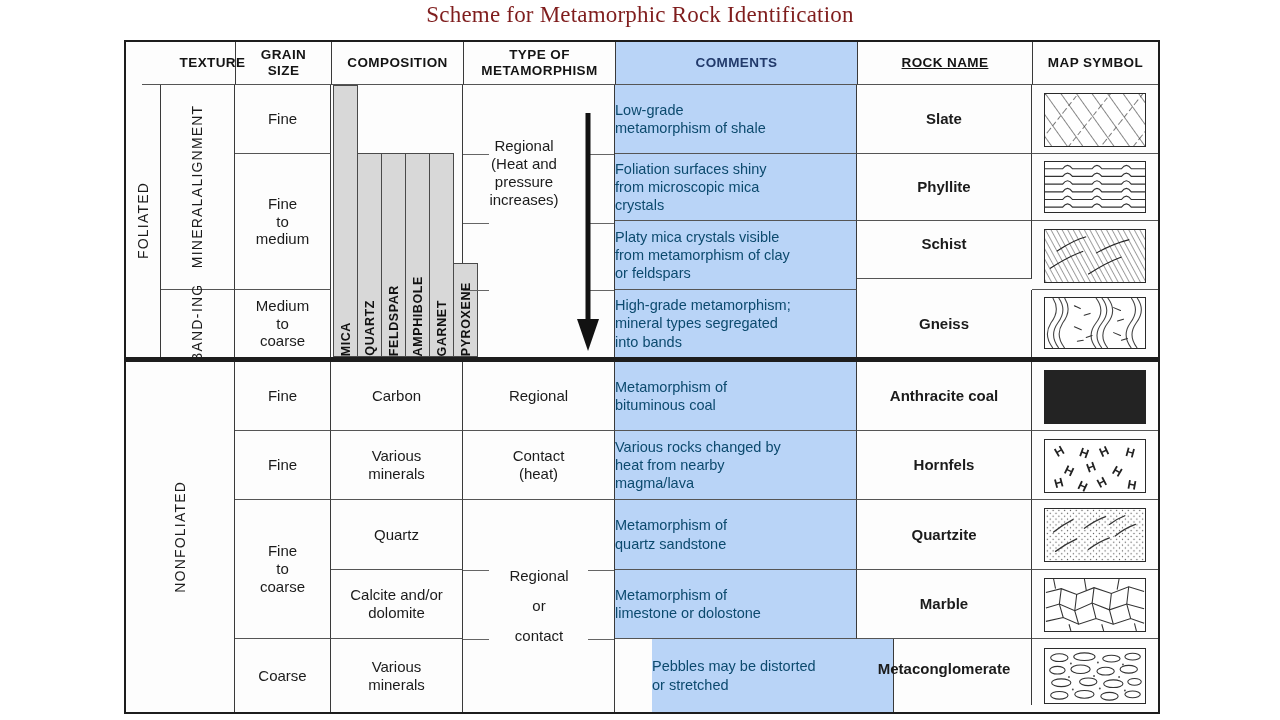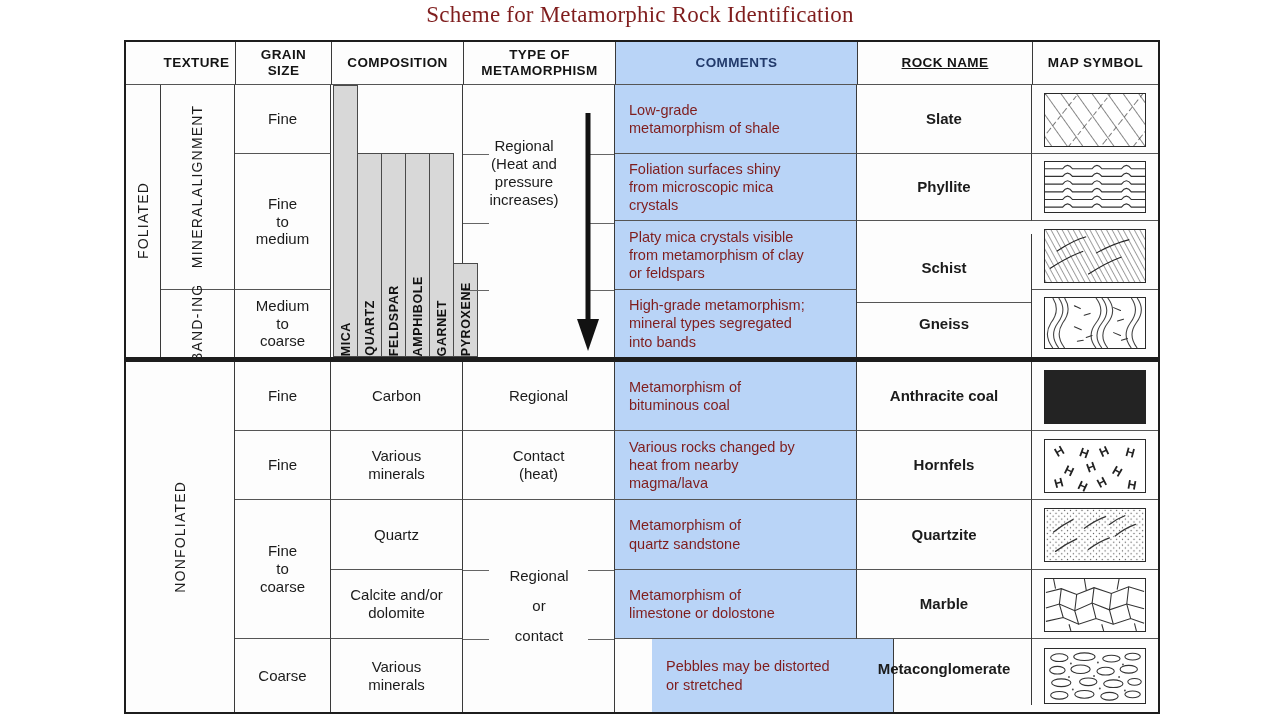--- a/index.html
+++ b/index.html
@@ -31,22 +31,22 @@
     text-align:center;font-size:15px;color:#1b1b1b;line-height:1.18;
   }
   .hdr{
     font-size:13.5px;font-weight:bold;letter-spacing:.4px;color:#141414;
   }
   .bline{border-bottom:1.4px solid #555;}
   .rline{border-right:1.4px solid #3a3a3a;}
 
   .blue{background:#b9d4f7;}
   .cmt{
-    color:#7f1d1d;font-size:14.5px;text-align:left;
-    justify-content:flex-start;padding-left:14px;padding-right:8px;
+    color:#0c4a6e;font-size:14.5px;text-align:left;
+    justify-content:flex-start;padding-right:8px;
     line-height:1.25;
   }
   .rockname{font-weight:bold;font-size:15px;}
 
   
   .vert{
     writing-mode:vertical-rl;transform:rotate(180deg);
     letter-spacing:1.2px;font-size:14px;font-weight:normal;
   }
 
@@ -72,21 +72,21 @@
 </style>
 </head>
 <body>
 
 <div class="page">
 
   <div class="title">Scheme for Metamorphic Rock Identification</div>
 
   <div class="chart">
 
-    <div class="cell hdr bline" style="left:0;top:0;width:109px;height:43px;padding-left:32px;">
+    <div class="cell hdr bline" style="left:16px;top:0;width:109px;height:43px;padding-left:32px;">
       <span>TEXTURE</span>
     </div>
     <div class="cell hdr bline" style="left:109px;top:0;width:96px;height:43px;border-left:1.4px solid #3a3a3a;flex-direction:column;">
       <span>GRAIN</span>
       <span>SIZE</span>
     </div>
     <div class="cell hdr bline" style="left:205px;top:0;width:132px;height:43px;border-left:1.4px solid #3a3a3a;">
       <span>COMPOSITION</span>
     </div>
     <div class="cell hdr bline" style="left:337px;top:0;width:152px;height:43px;border-left:1.4px solid #3a3a3a;flex-direction:column;">
@@ -196,21 +196,21 @@
       <div>mineral types segregated</div>
       <div>into bands</div>
     </div>
 
     <div class="cell rockname bline" style="left:731px;top:43px;width:175px;height:69px;border-right:1.4px solid #3a3a3a;">
       <span>Slate</span>
     </div>
     <div class="cell rockname bline" style="left:731px;top:112px;width:175px;height:67px;border-right:1.4px solid #3a3a3a;">
       <span>Phyllite</span>
     </div>
-    <div class="cell rockname bline" style="left:731px;top:192px;width:175px;height:69px;border-right:1.4px solid #3a3a3a;">
+    <div class="cell rockname bline" style="left:731px;top:168px;width:175px;height:69px;border-right:1.4px solid #3a3a3a;">
       <span>Schist</span>
     </div>
     <div class="cell rockname" style="left:731px;top:248px;width:175px;height:67px;border-right:1.4px solid #3a3a3a;">
       <span>Gneiss</span>
     </div>
 
     <div class="cell bline" style="left:906px;top:43px;width:126px;height:69px;">
       <svg class="sym" style="left:12px;top:8px;width:102px;height:54px;" viewBox="0 0 102 54" preserveAspectRatio="none">
         <defs>
             <pattern id="pSlate" width="13" height="13" patternUnits="userSpaceOnUse" patternTransform="rotate(-35)">

